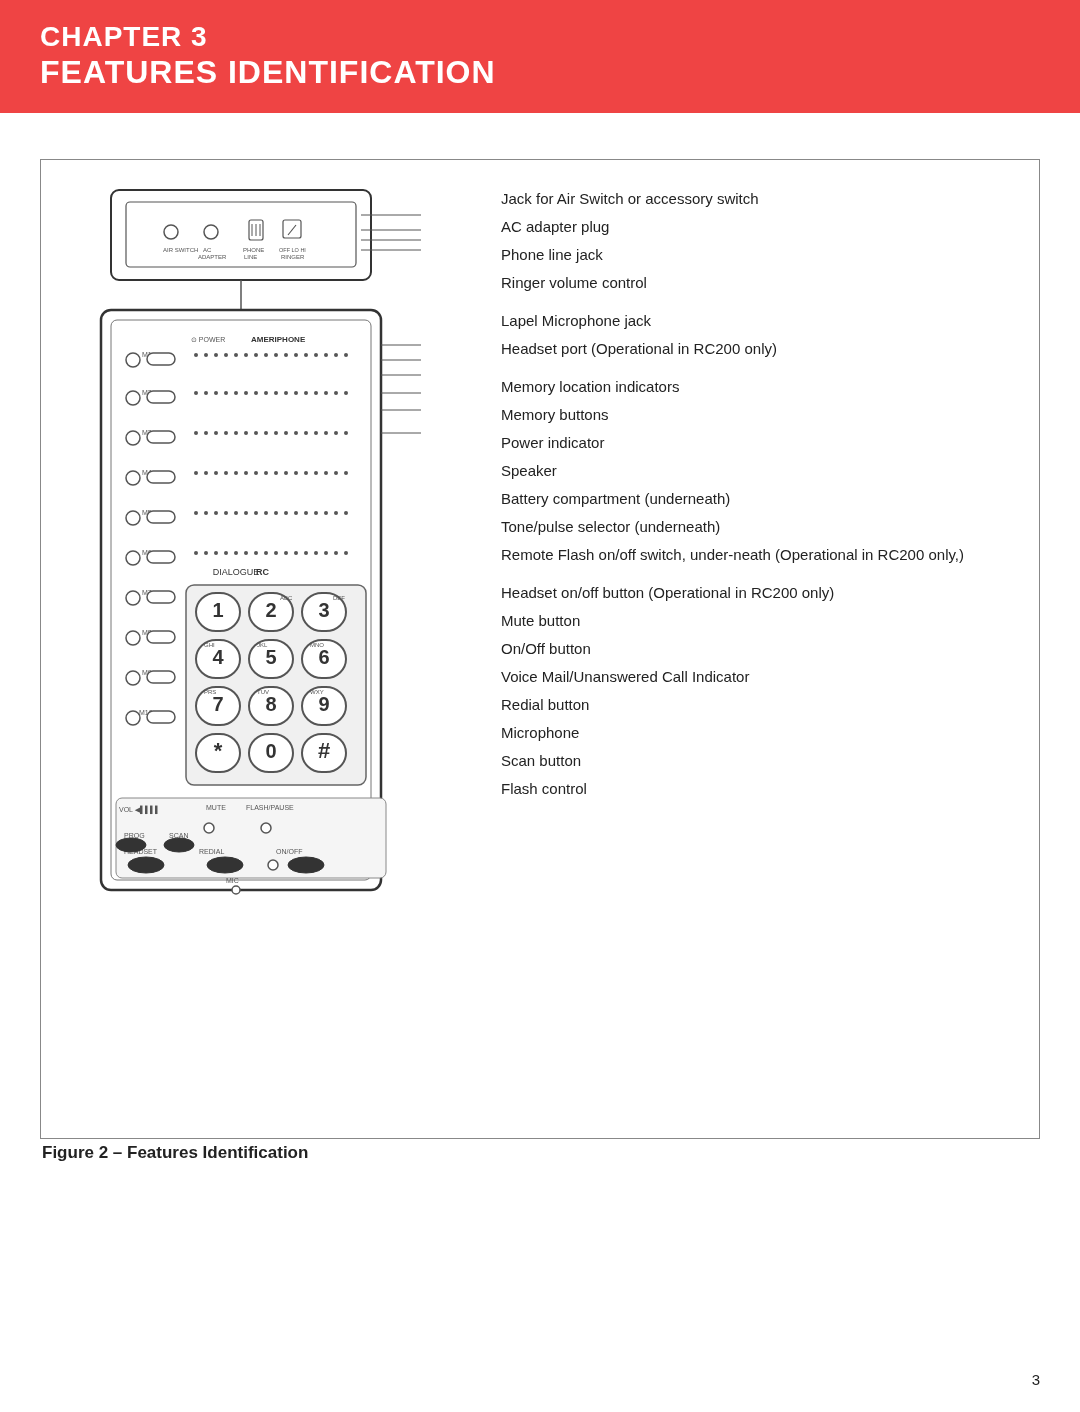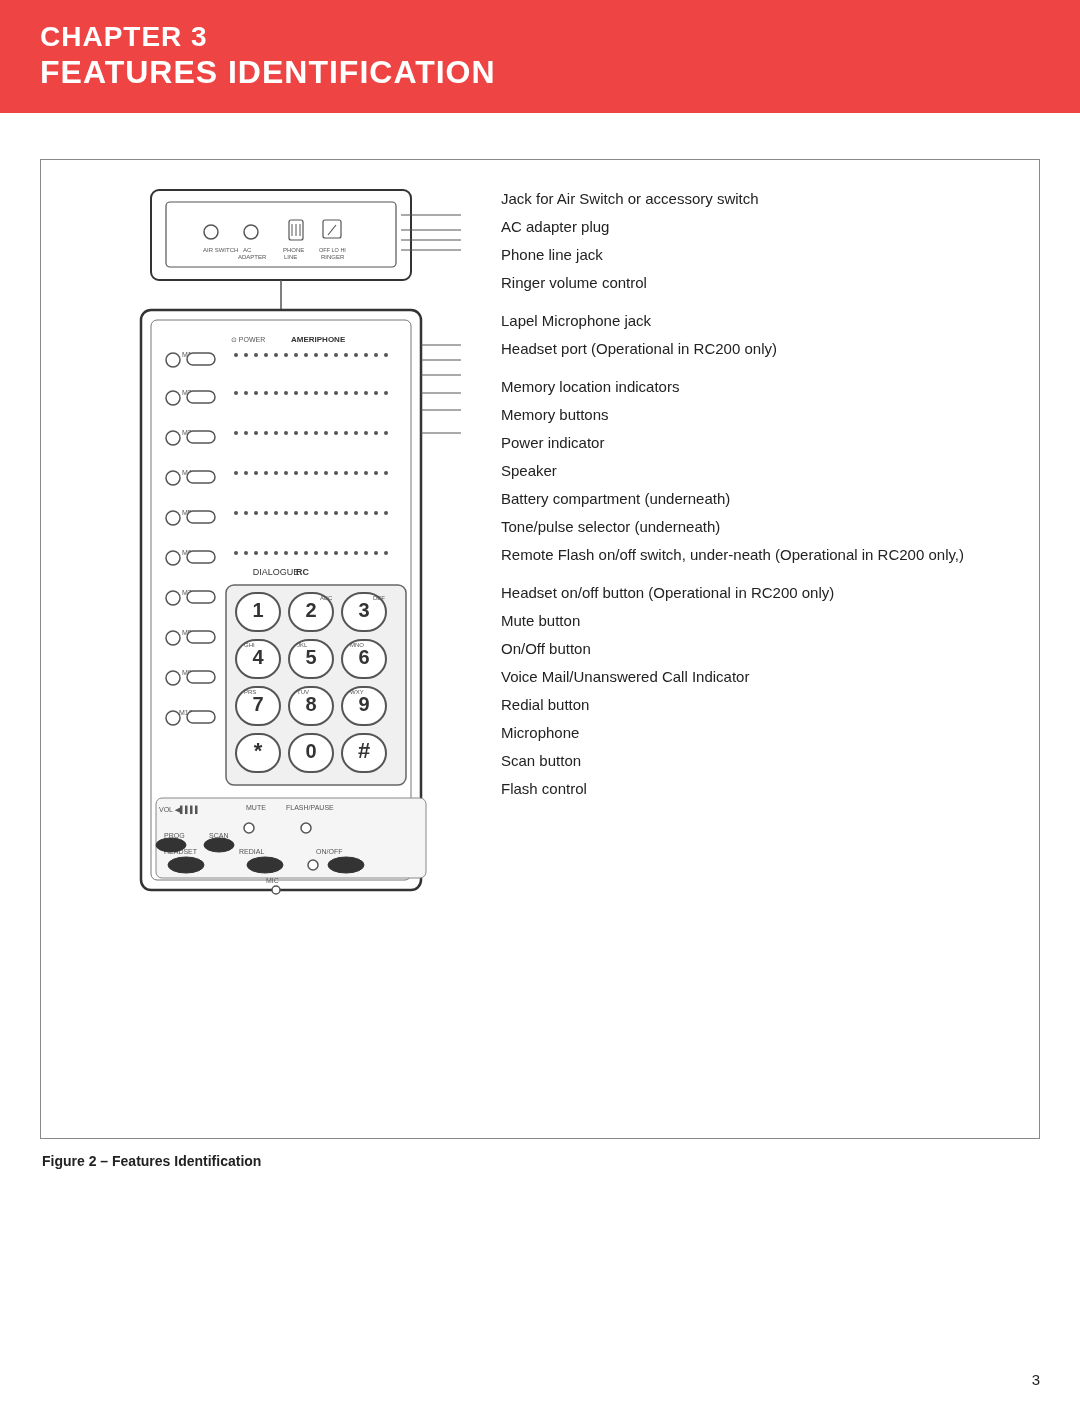--- a/index.html
+++ b/index.html
@@ -47,39 +47,39 @@
       position: relative;
       min-height: 980px;
     }
 
     
     .device-area {
       flex: 0 0 420px;
       position: relative;
       display: flex;
       flex-direction: column;
-      align-items: flex-end;
+      align-items: flex-start;
     }
 
     
     .labels-area {
       flex: 1;
       padding-left: 30px;
       padding-top: 0px;
       display: flex;
       flex-direction: column;
       gap: 0px;
       position: relative;
     }
 
     
     .figure-caption {
       font-weight: bold;
-      font-size: 14px;
-      margin-top: 14px;
+      font-size: 17px;
+      margin-top: 4px;
       margin-left: 2px;
     }
 
     
     .page-number {
       position: absolute;
       bottom: 24px;
       right: 40px;
       font-size: 15px;
       color: #222;

